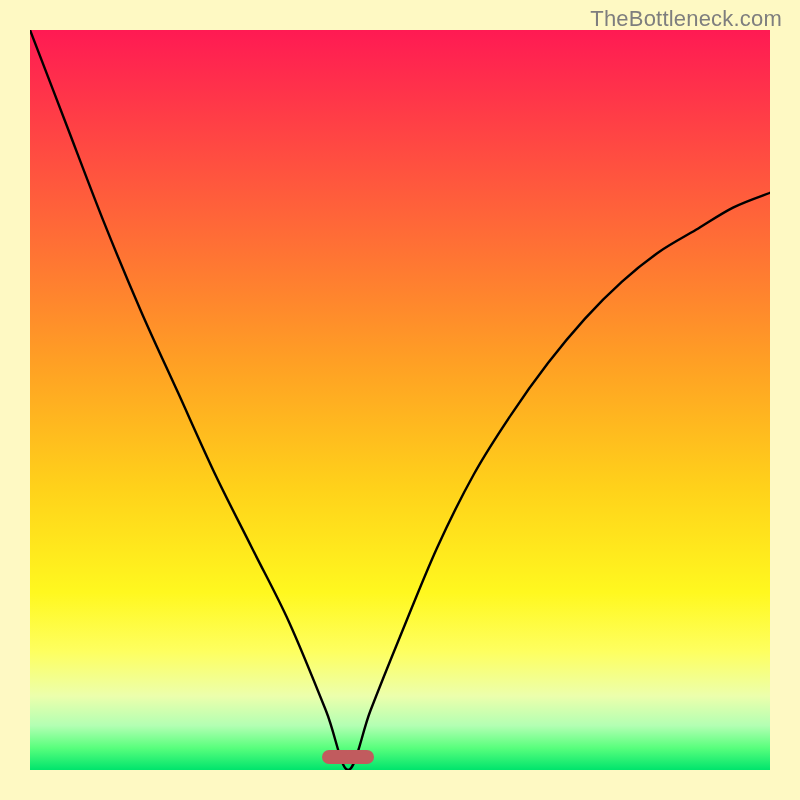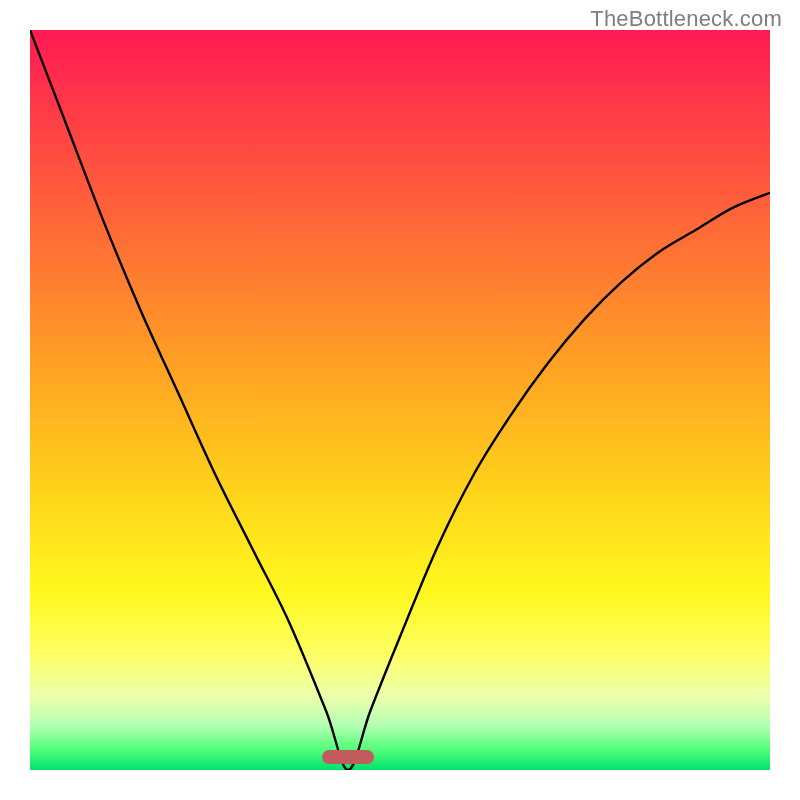--- a/index.html
+++ b/index.html
@@ -8,21 +8,21 @@
     width: 800px;
     height: 800px;
     overflow: hidden;
     background: #000;
     font-family: Arial, Helvetica, sans-serif;
   }
   .frame {
     position: relative;
     width: 800px;
     height: 800px;
-    background: #ffffff;
+    background: #fef9c3;
   }
   .plot-area {
     position: absolute;
     left: 30px;
     top: 30px;
     width: 740px;
     height: 740px;
     background: linear-gradient(
       to bottom,
       #ff1a53 0%,

